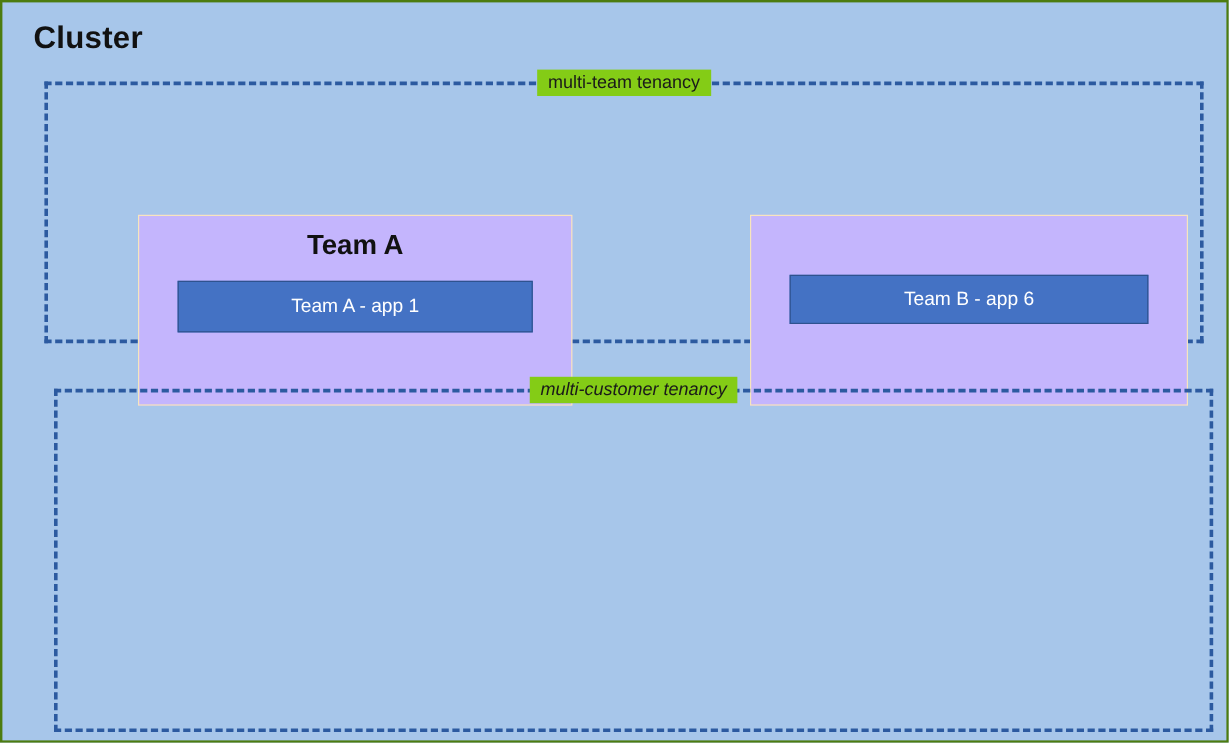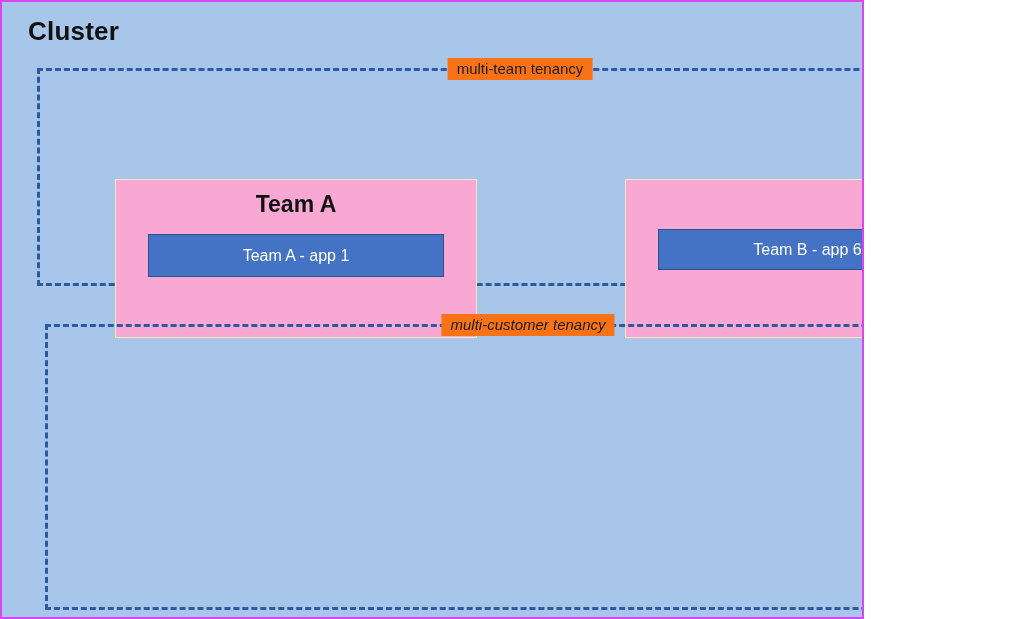--- a/index.html
+++ b/index.html
@@ -9,25 +9,25 @@
     background: #ffffff;
   }
   body {
     font-family: "Liberation Sans", sans-serif;
     -webkit-font-smoothing: antialiased;
   }
 
   
   #diagram {
     position: relative;
-    width: 864px;
+    width: 1024px;
     height: 619px;
     box-sizing: border-box;
     background: #a7c6ea;
-    border: 2px solid #d946ef;
+    border: 2px solid #4d7c0f;
     overflow: hidden;
   }
 
   
   .cluster-title {
     position: absolute;
     left: 26px;
     top: 14px;
     font-size: 26px;
     font-weight: bold;
@@ -43,35 +43,35 @@
     border: 3px dashed #2c5aa0;
     background: transparent;
   }
   #group-multi-team      { left: 35px;  top: 66px;  width: 966px; height: 218px; }
   #group-multi-customer  { left: 43px;  top: 322px; width: 966px; height: 286px; font-style: italic; }
 
   .tenancy-label {
     position: absolute;
     top: -13px;
     transform: translateX(-50%);
-    background: #f97316;
+    background: #84cc16;
     padding: 2px 9px 3px 9px;
     font-size: 15px;
     color: #1a1a1a;
     white-space: nowrap;
     line-height: 1.15;
   }
   #group-multi-team .tenancy-label     { left: 50%; }
   #group-multi-customer .tenancy-label { left: 50%; }
 
   
   .team-panel {
     position: absolute;
     box-sizing: border-box;
-    background: #f9a8d4;
+    background: #c4b5fd;
     border: 1px solid #f7e5bd;
   }
   #team-a { left: 75px;  top: 108px; width: 362px; height: 159px; }
   #team-b { left: 585px; top: 108px; width: 365px; height: 159px; }
 
   .team-title {
     text-align: center;
     font-size: 23px;
     font-weight: bold;
     color: #111111;

